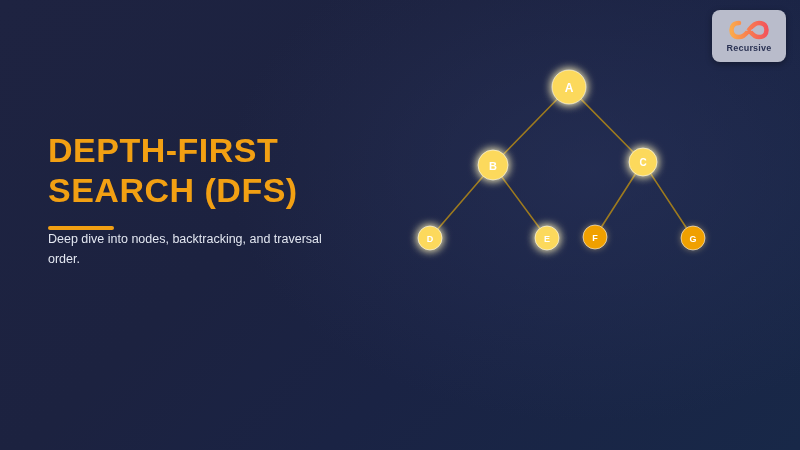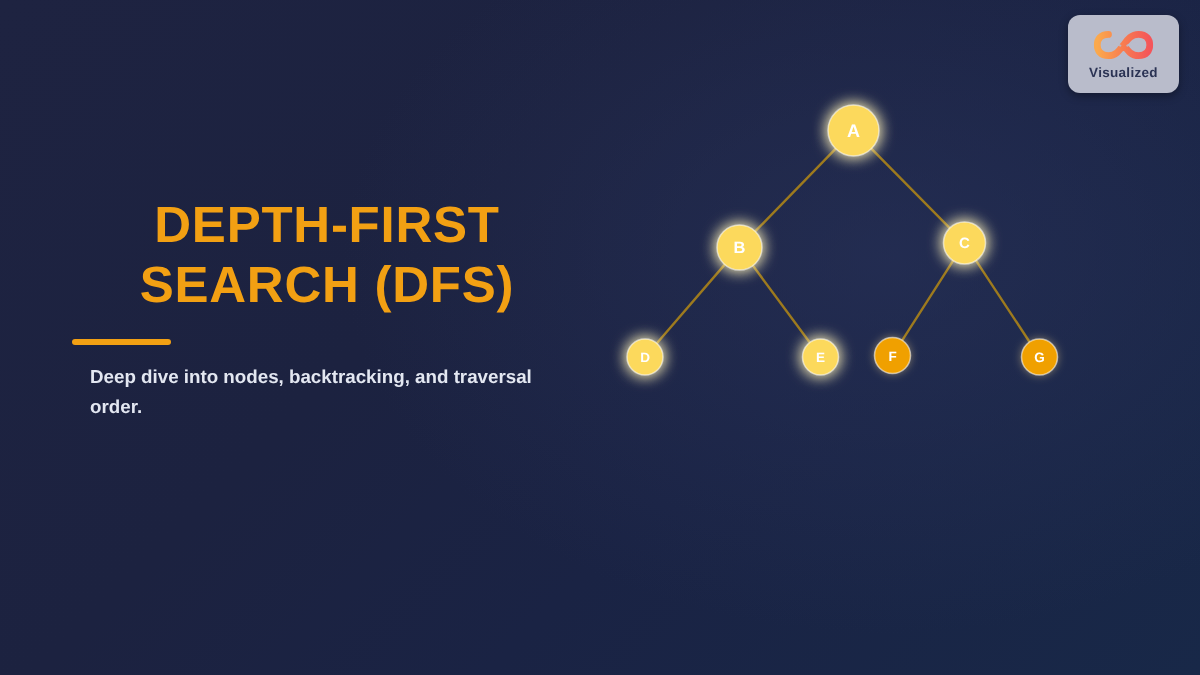--- a/index.html
+++ b/index.html
@@ -26,43 +26,41 @@
     width: 340px;
   }
   .title {
     margin: 0;
     color: #F2A013;
     font-size: 34px;
     line-height: 1.18;
     font-weight: bold;
     letter-spacing: 0.5px;
     text-transform: uppercase;
-    text-align: center;
   }
   .accent-bar {
     margin-top: 16px;
     width: 66px;
     height: 4px;
     border-radius: 2px;
     background: #F2A013;
   }
   .subtitle {
     margin: 18px 0 0 0;
     color: #E3E7F1;
     font-size: 12.5px;
     line-height: 1.55;
     width: 300px;
   }
   .subtitle-2 {
-    margin: 12px;
+    margin: 0;
     color: #E3E7F1;
     font-size: 12.5px;
     line-height: 1.55;
     width: 300px;
-    font-weight: bold;
   }
 
   
   .logo-card {
     position: absolute;
     left: 712px;
     top: 10px;
     width: 74px;
     height: 52px;
     background: #b9bccb;
@@ -115,21 +113,21 @@
         <linearGradient id="infGrad" x1="0" y1="0" x2="1" y2="0">
           <stop offset="0%" stop-color="#FBA94C"></stop>
           <stop offset="45%" stop-color="#F8804F"></stop>
           <stop offset="100%" stop-color="#F4555A"></stop>
         </linearGradient>
       </defs>
       <path d="M12 4.5 C5.5 4.5 3 8.5 3 13 C3 17.5 5.5 21.5 12 21.5 C18 21.5 21 17 24 13 C27 9 30 4.5 36 4.5 C42.5 4.5 45 8.5 45 13 C45 17.5 42.5 21.5 36 21.5 C30 21.5 27 17 24 13" fill="none" stroke="url(#infGrad)" stroke-width="5.4" stroke-linecap="round"></path>
       <path d="M10 13.5 C14 11 18 11.5 21.5 13.5" fill="none" stroke="#b9bccb" stroke-width="1.6" stroke-linecap="round" opacity="0.85"></path>
       <path d="M27 13.5 C30.5 11 34.5 11.5 38 13.5" fill="none" stroke="#b9bccb" stroke-width="1.6" stroke-linecap="round" opacity="0.85"></path>
     </svg>
-    <div class="logo-text">Visualized</div>
+    <div class="logo-text">Recursive</div>
   </div>
 
   <svg class="tree-svg" viewBox="0 0 800 450">
     <defs>
       <filter id="nodeGlow" x="-120%" y="-120%" width="340%" height="340%">
         <feGaussianBlur stdDeviation="5" result="b"></feGaussianBlur>
         <feFlood flood-color="#FFF3B8" flood-opacity="0.75" result="c"></feFlood>
         <feComposite in="c" in2="b" operator="in" result="g"></feComposite>
         <feMerge>
           <feMergeNode in="g"></feMergeNode>

